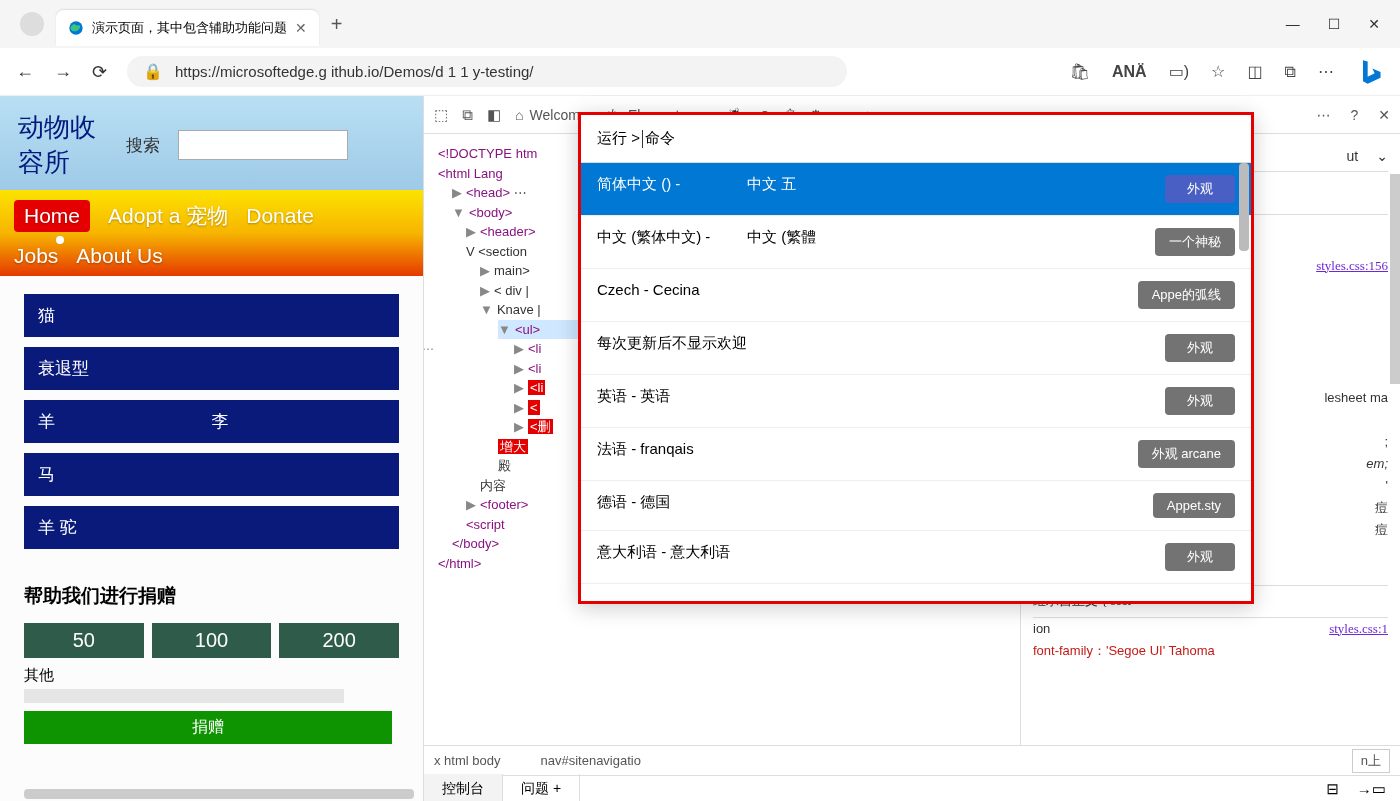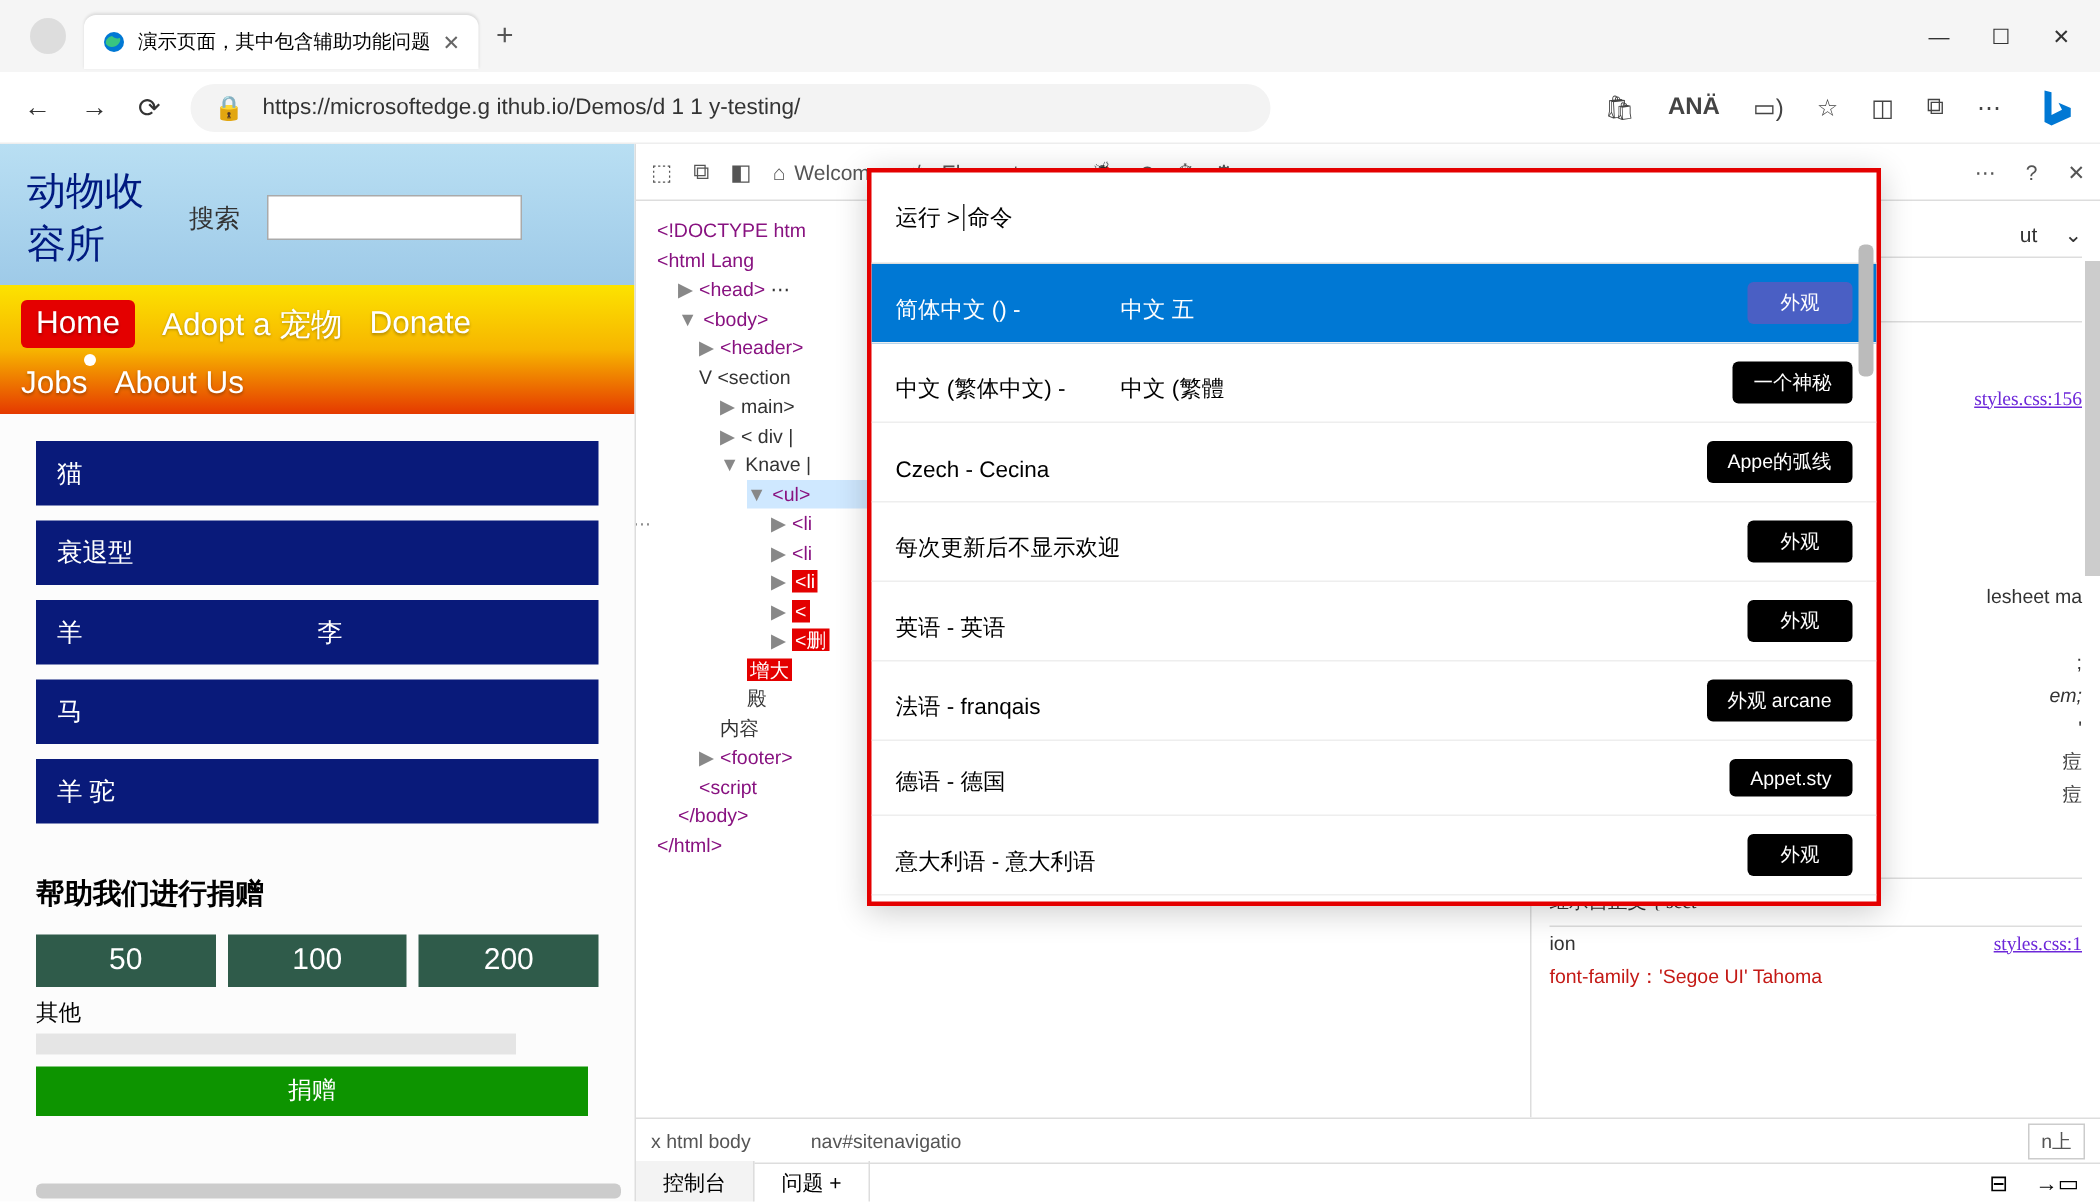--- a/index.html
+++ b/index.html
@@ -71,28 +71,28 @@
 .styles-link { color:#6d28d9; text-decoration:underline; float:right; font-family:'Segoe UI'; }
 .styles-scroll { position:absolute; right:0; top:40px; width:10px; height:210px; background:#ccc; }
 .dt-crumbs { height:30px; border-top:1px solid #ddd; display:flex; align-items:center; padding:0 10px; font-size:13px; color:#555; gap:40px; }
 .dt-bottom { height:26px; border-top:1px solid #ddd; display:flex; align-items:center; font-size:14px; }
 .dt-btab { padding:6px 18px; border-right:1px solid #ddd; }
 .dt-btab.active { background:#f3f3f3; }
 .dt-bottom-icons { margin-left:auto; display:flex; gap:18px; padding-right:14px; font-size:15px; }
 
 
 .cmd { position:absolute; left:578px; top:112px; width:676px; height:492px; border:3px solid #e40000; background:#fff; z-index:100; box-shadow:0 4px 20px rgba(0,0,0,0.2); display:flex; flex-direction:column; }
-.cmd-input { height:61px; display:flex; align-items:center; padding:0 16px; border-bottom:1px solid #ddd; font-size:15px; }
+.cmd-input { height:48px; display:flex; align-items:center; padding:0 16px; border-bottom:1px solid #ddd; font-size:15px; }
 .cmd-input .cursor { border-left:1px solid #333; height:18px; margin:0 2px; }
 .cmd-list { flex:1; overflow-y:auto; position:relative; }
-.cmd-item { display:flex; align-items:flex-end; padding:12px 16px; border-bottom:1px solid #eee; font-size:15px; }
+.cmd-item { display:flex; align-items:flex-start; padding:12px 16px; border-bottom:1px solid #eee; font-size:15px; }
 .cmd-item.sel { background:#0078d4; color:#fff; }
 .cmd-label { flex:0 0 150px; }
 .cmd-native { flex:1; }
-.cmd-badge { background:#000000; color:#fff; padding:5px 14px; border-radius:4px; font-size:13px; min-width:70px; text-align:center; }
+.cmd-badge { background:#737373; color:#fff; padding:5px 14px; border-radius:4px; font-size:13px; min-width:70px; text-align:center; }
 .cmd-item.sel .cmd-badge { background:#4a5fc4; }
 .cmd-scroll { position:absolute; right:2px; top:48px; width:10px; height:88px; background:#bbb; border-radius:4px; }
 
 .hscroll { position:absolute; bottom:2px; left:24px; width:390px; height:10px; background:#ccc; border-radius:4px; }
 </style>
 </head>
 <body>
 
 <div class="titlebar">
   <div class="avatar"></div>

